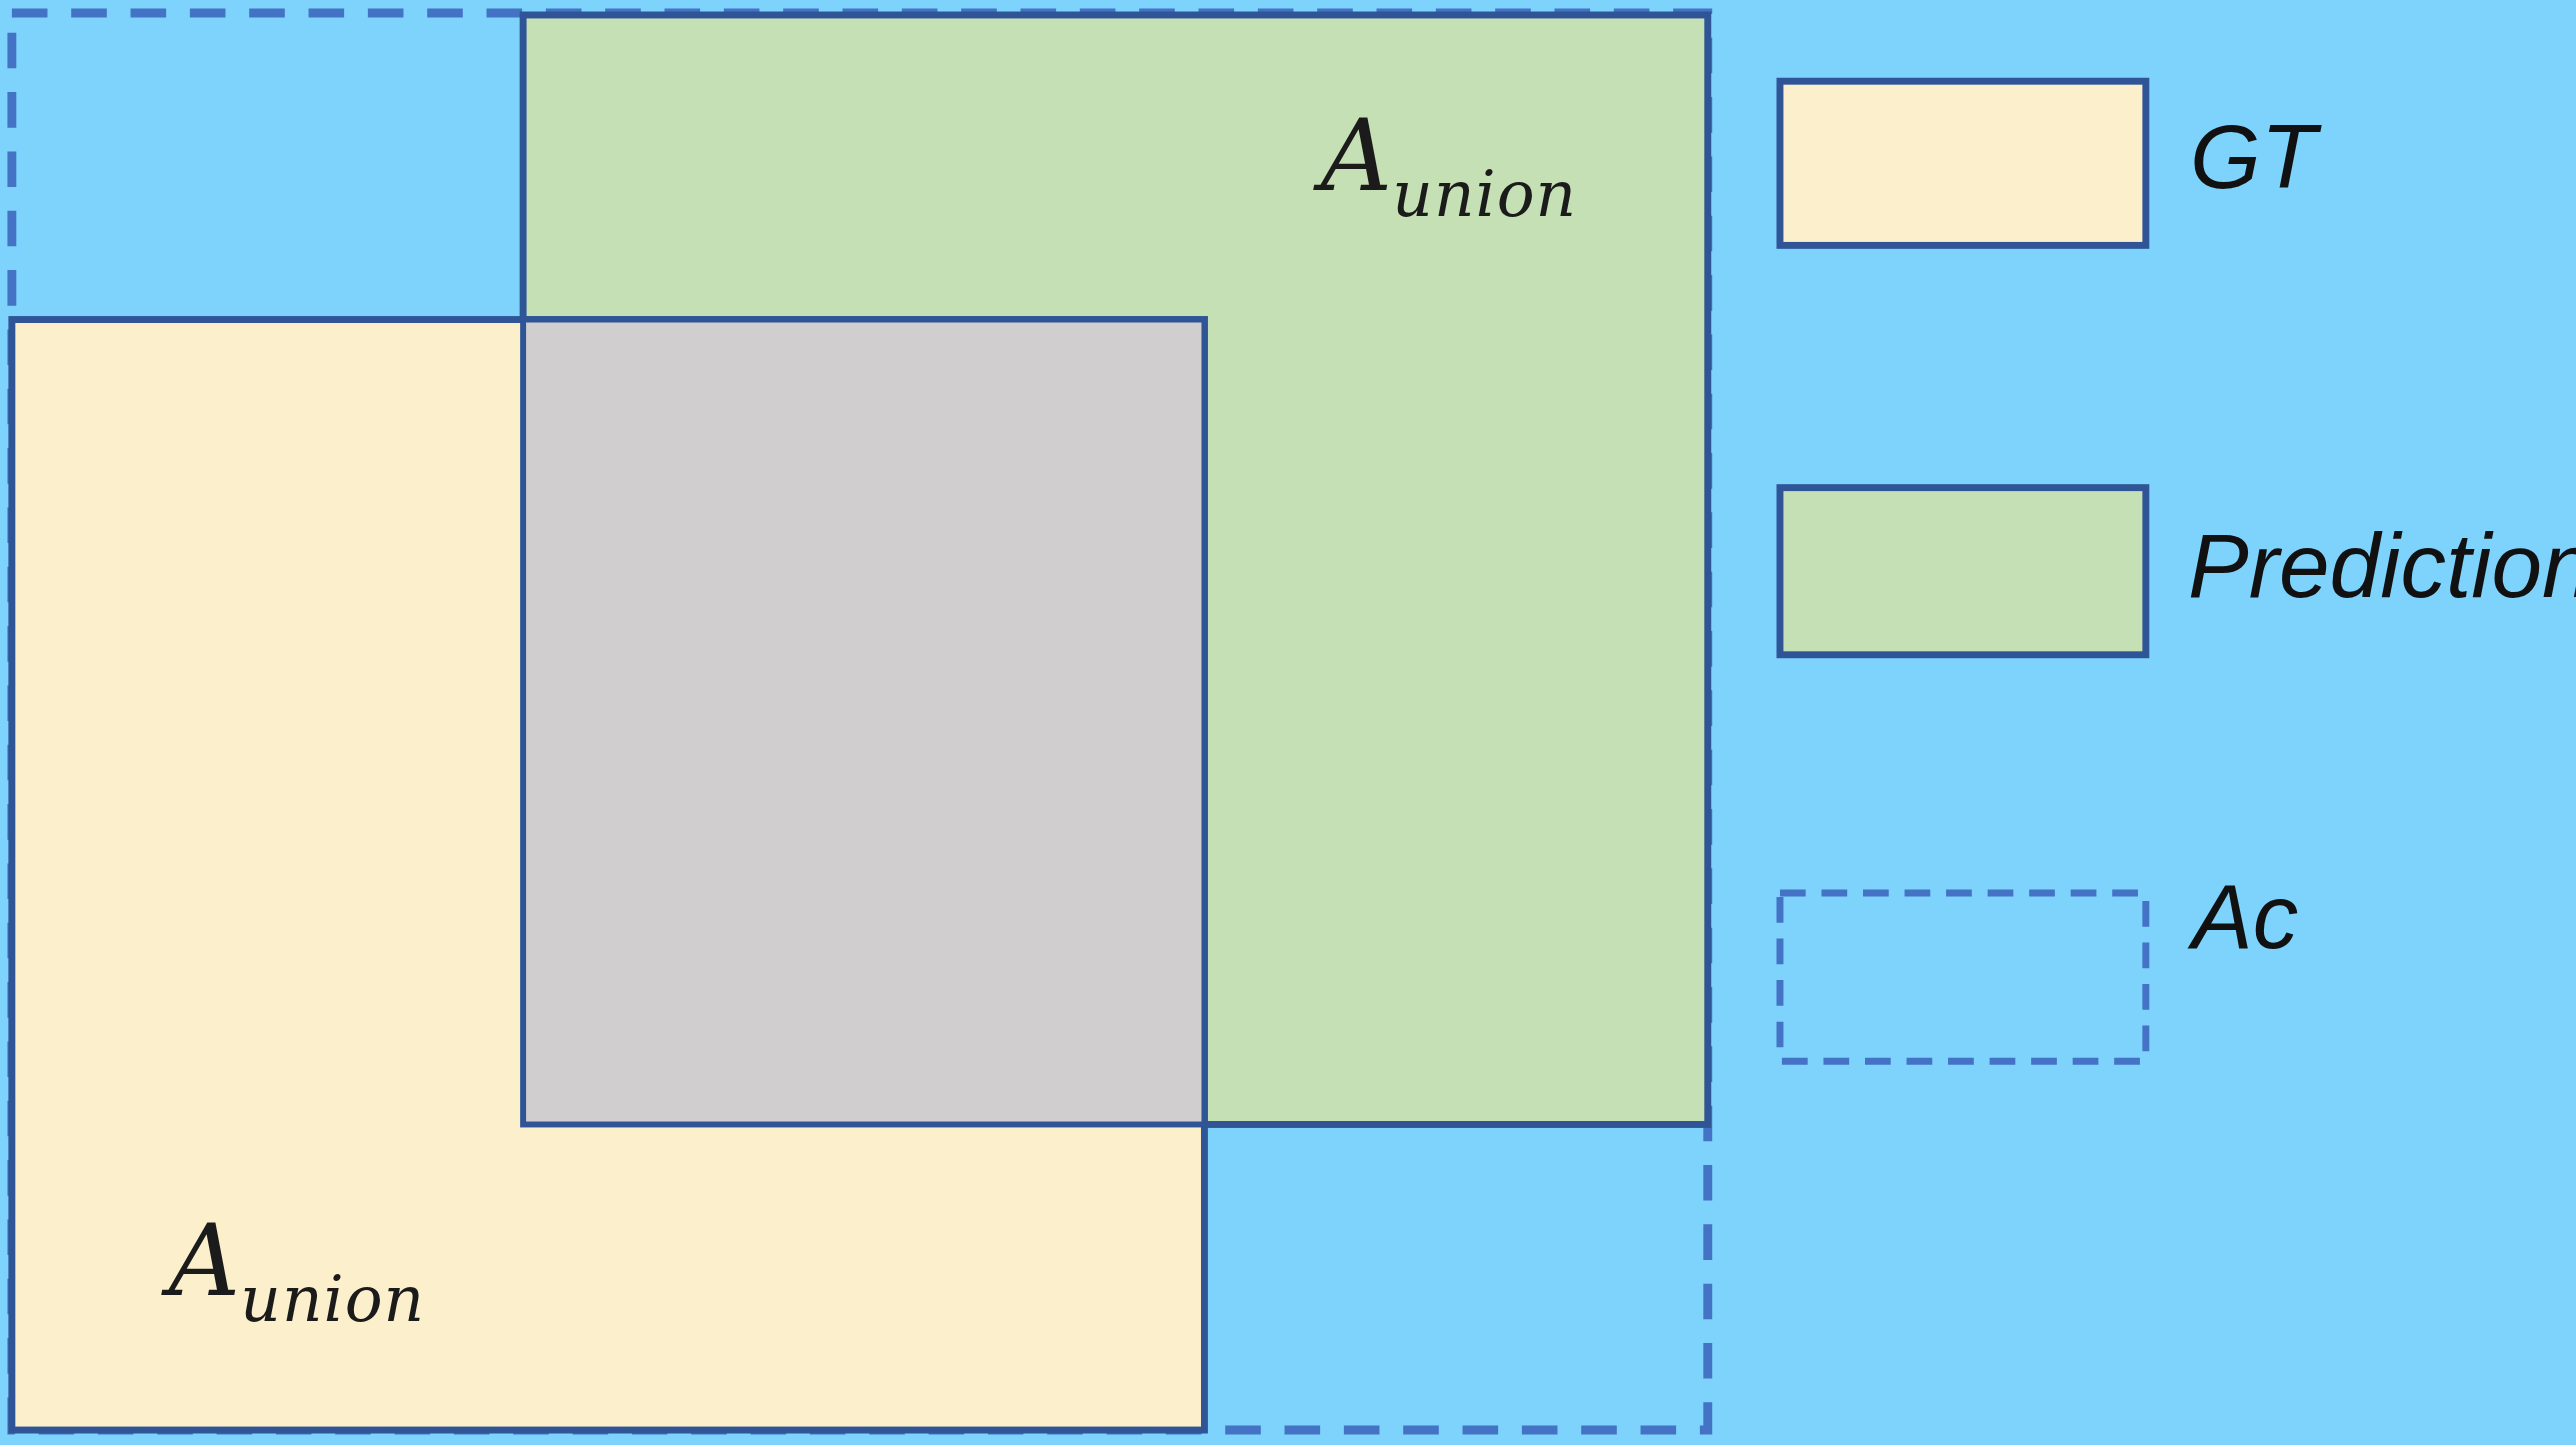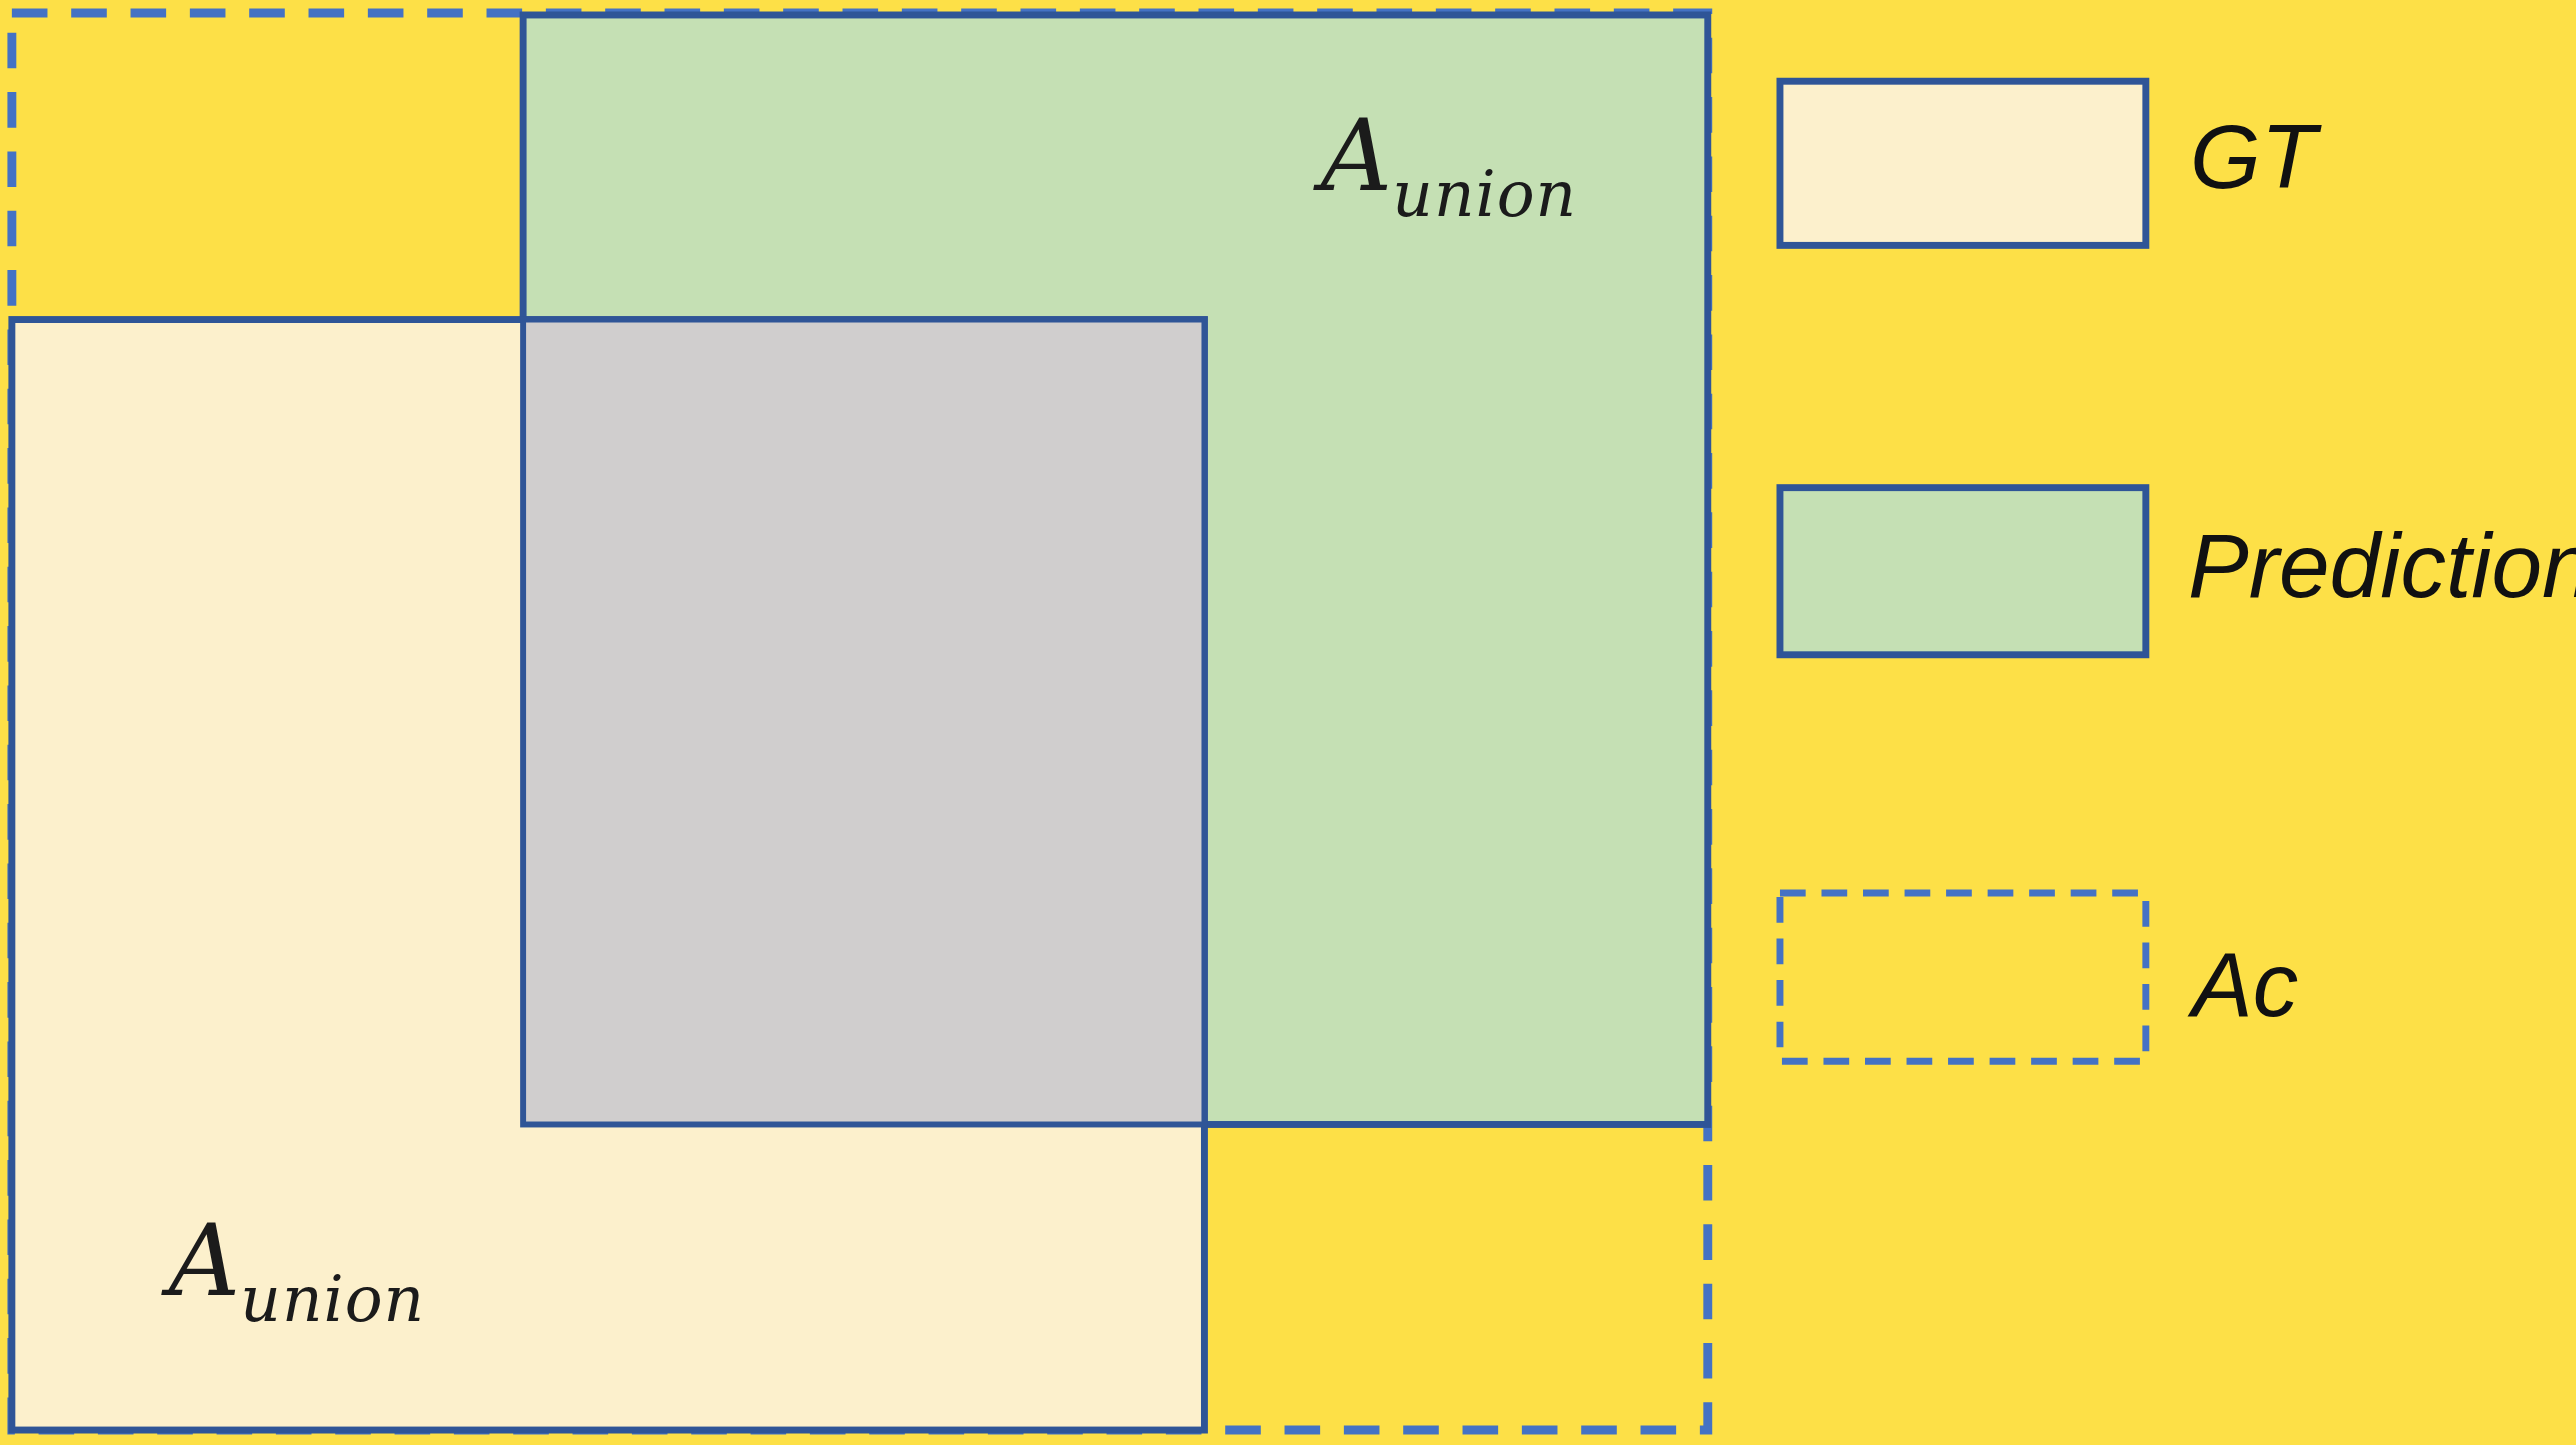--- a/index.html
+++ b/index.html
@@ -4,21 +4,21 @@
 <style>
   html, body {
     margin: 0;
     padding: 0;
     background: #ffffff;
   }
   #canvas {
     position: relative;
     width: 2576px;
     height: 1446px;
-    background: #fde047;
+    background: #7dd3fc;
     overflow: hidden;
     font-family: "Liberation Sans", sans-serif;
   }
   #diagram-svg {
     position: absolute;
     left: 0;
     top: 0;
     width: 2576px;
     height: 1446px;
     display: block;
@@ -80,16 +80,16 @@
 
 
   <div class="area-label" style="left:297px; top:1271px;">
     <span class="base">A</span><span class="sub">union</span>
   </div>
 
   <div class="legend-label" style="left:2190px; top:156px;">GT</div>
 
   <div class="legend-label" style="left:2188px; top:565px;">Prediction</div>
 
-  <div class="legend-label" style="left:2192px; top:984px;">Ac</div>
+  <div class="legend-label" style="left:2192px; top:916px;">Ac</div>
 
 </div>
 
 
 </body></html>

